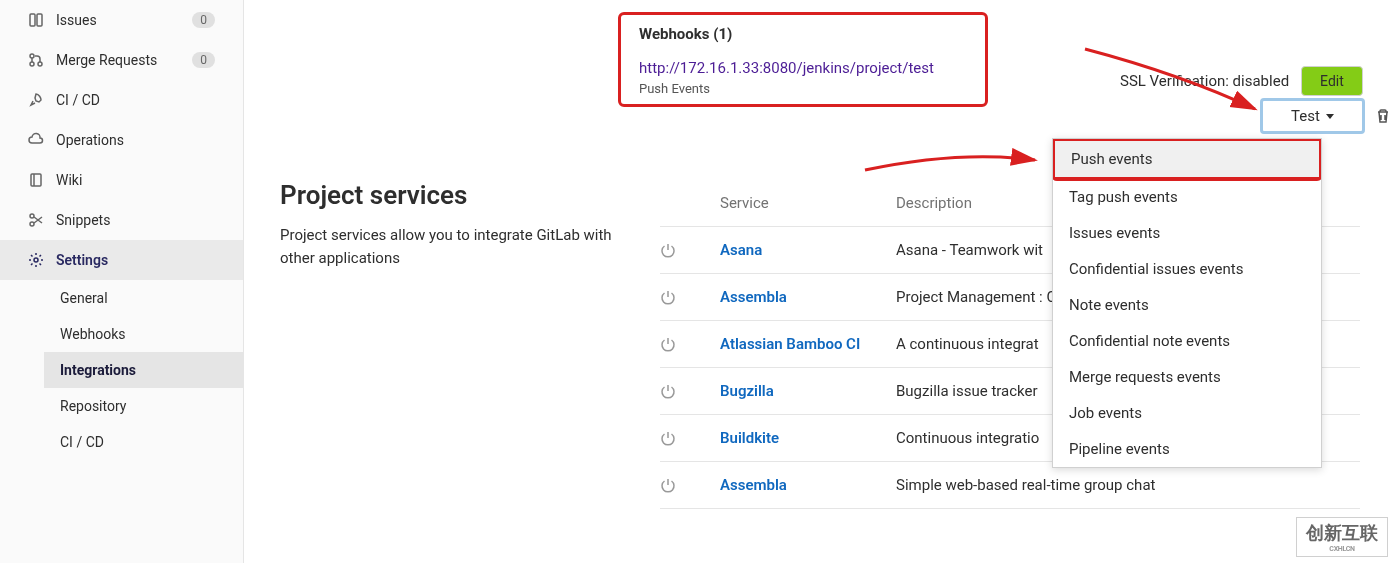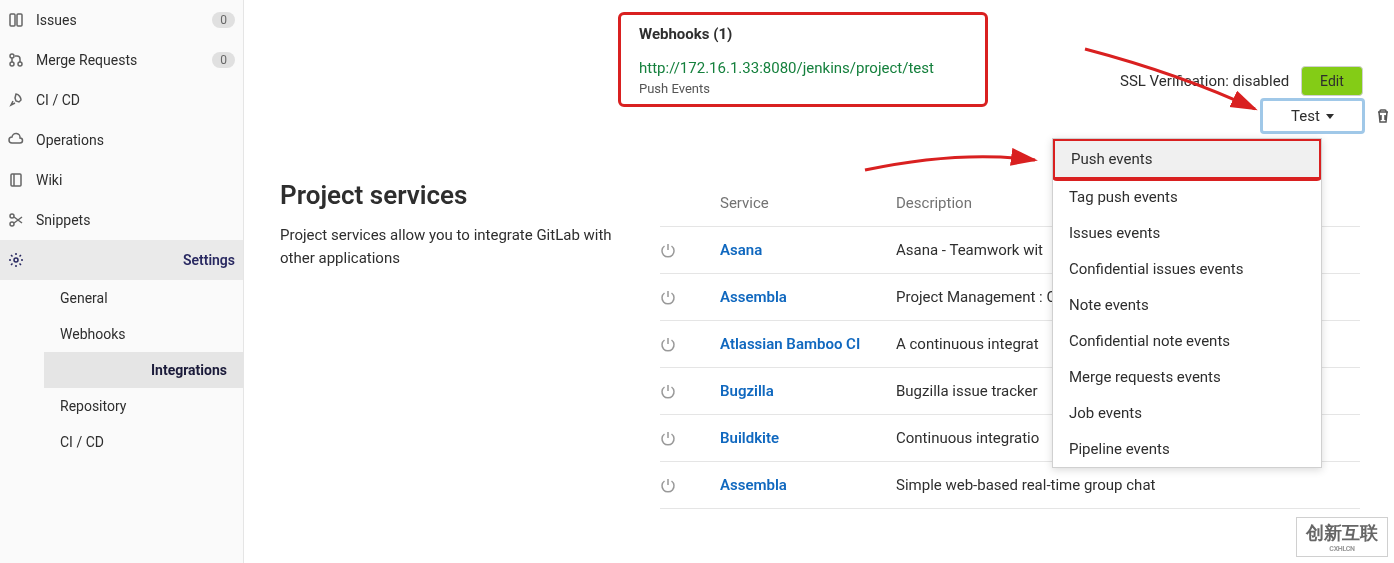--- a/index.html
+++ b/index.html
@@ -22,30 +22,29 @@
       left: 0;
       top: 0;
       width: 244px;
       height: 563px;
       background: #fafafa;
       border-right: 1px solid #e5e5e5;
     }
     .sidebar-item {
       display: flex;
       align-items: center;
-      padding: 12px 8px;
+      padding: 12px 28px;
       color: #2e2e2e;
       cursor: pointer;
       gap: 12px;
     }
     .sidebar-item.active {
       background: #eaeaea;
       font-weight: 600;
       color: #292961;
-      text-align: right;
     }
     .sidebar-item .icon {
       width: 16px;
       height: 16px;
       display: flex;
       align-items: center;
       justify-content: center;
       color: #666;
     }
     .sidebar-item.active .icon {
@@ -84,21 +83,21 @@
       padding: 10px 18px 8px 18px;
       background: #fff;
     }
     .webhooks-title {
       font-weight: 700;
       font-size: 15px;
       margin-bottom: 16px;
     }
     .webhook-url {
       font-size: 15px;
-      color: #15803d;
+      color: #4c1d95;
       margin-bottom: 4px;
     }
     .webhook-sub {
       font-size: 13px;
       color: #555;
     }
     .webhook-right {
       position: absolute;
       left: 1120px;
       top: 66px;

